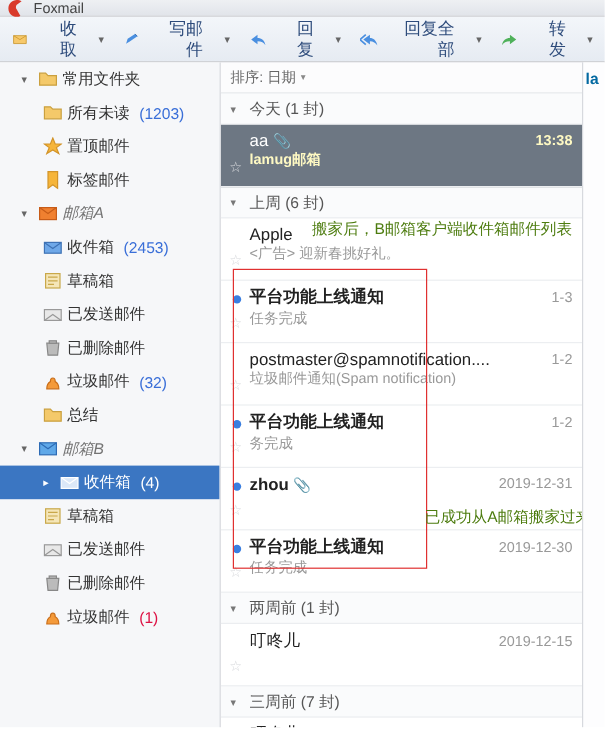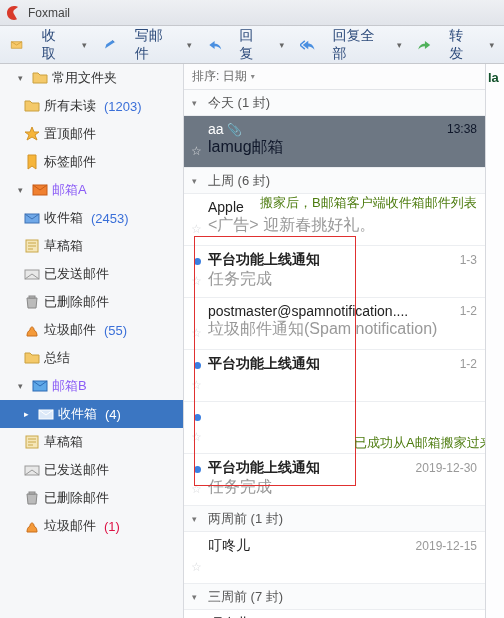--- a/index.html
+++ b/index.html
@@ -1,56 +1,56 @@
 <!DOCTYPE html>
 <html><head>
 <meta charset="utf-8">
 <style>
   * { box-sizing: border-box; margin: 0; padding: 0; font-family: "Microsoft YaHei", Arial, sans-serif; }
   body { width: 504px; height: 618px; overflow: hidden; background: #fff; font-size: 13px; color: #333; position: relative; }
-  .titlebar { height: 26px; background: linear-gradient(#eef0f3,#e1e4ea); display: flex; align-items: center; padding: 0 6px; gap: 6px; border-bottom: 1px solid #c6c8cd; }
+  .titlebar { height: 14px; background: linear-gradient(#eef0f3,#e1e4ea); display: flex; align-items: center; padding: 0 6px; gap: 6px; border-bottom: 1px solid #c6c8cd; }
   .titlebar .logo { width: 16px; height: 16px; }
   .titlebar .title { font-size: 12px; color: #444; }
   .toolbar { height: 38px; background: linear-gradient(#f3f6fa,#e6ebf2); display: flex; align-items: center; padding: 0 4px; gap: 4px; border-bottom: 1px solid #c6c8cd; }
-  .tbtn { display: flex; align-items: center; gap: 16px; padding: 3px 6px; border-radius: 3px; cursor: pointer; color: #2d4b7b; font-size: 14px; }
+  .tbtn { display: flex; align-items: center; gap: 16px; padding: 3px 6px; border-radius: 3px; cursor: pointer; color: #2d4b7b; font-size: 14px; text-align: right; }
   .tbtn svg { width: 20px; height: 16px; }
   .tbtn .dd { font-size: 9px; color: #666; margin-left: 2px; }
   .main { display: flex; height: calc(618px - 26px - 38px); }
   .sidebar { width: 184px; background: #f6f7f9; border-right: 1px solid #d7d9de; overflow-y: auto; }
   .node { display: flex; align-items: center; height: 28px; padding-left: 6px; gap: 4px; cursor: pointer; white-space: nowrap; }
   .node.level1 { padding-left: 18px; }
-  .node.level2 { padding-left: 24px; }
+  .node.level2 { padding-left: 36px; }
   .node.sel { background: #3b76c2; color: #fff; }
   .node .exp { width: 10px; font-size: 9px; color: #666; }
   .node .ic { width: 16px; height: 16px; }
   .node .lbl { font-size: 13px; }
   .node .cnt { color: #3a6fd8; margin-left: 4px; }
   .node .cnt.red { color: #d14; }
   .node.sel .cnt { color: #fff; }
-  .acct { color: #8b5cf6; font-weight: 500; font-size: 15px; }
+  .acct { color: #737373; font-weight: 500; font-size: 15px; font-style: italic; }
   .list { flex: 1; border-right: 1px solid #d7d9de; overflow: hidden; position: relative; }
   .sortbar { height: 26px; display: flex; align-items: center; padding: 0 8px; font-size: 12px; color: #666; border-bottom: 1px solid #e2e4e8; background: #fcfcfd; }
   .sortbar .dd { font-size: 8px; margin-left: 4px; color: #888; }
   .grphdr { height: 26px; display: flex; align-items: center; padding: 0 8px; gap: 6px; font-size: 13px; background: #fafbfc; border-bottom: 1px solid #ebedf0; color: #555; }
   .grphdr .exp { font-size: 9px; color: #777; width: 10px; }
   .msg { height: 52px; padding: 5px 8px 5px 24px; border-bottom: 1px solid #eceef1; position: relative; cursor: pointer; }
   .msg .dot { position: absolute; left: 10px; top: 12px; width: 7px; height: 7px; border-radius: 50%; background: #3a7ee0; }
   .msg .star { position: absolute; left: 7px; top: 28px; font-size: 12px; color: #d7d9dc; }
   .msg.sel { background: #6d7783; color: #fff; }
-  .msg.sel .sub, .msg.sel .date { color: #0f172a; }
+  .msg.sel .sub, .msg.sel .date { color: #fef9c3; font-weight: bold; }
   .msg .row1 { display: flex; justify-content: space-between; align-items: center; }
   .msg .from { font-size: 14px; color: #222; }
   .msg.unread .from { font-weight: 600; }
   .msg.sel .from { color: #fff; }
   .msg .date { font-size: 12px; color: #999; }
-  .msg .sub { font-size: 16px; color: #999; white-space: nowrap; overflow: hidden; text-overflow: ellipsis; }
+  .msg .sub { font-size: 12px; color: #999; white-space: nowrap; overflow: hidden; text-overflow: ellipsis; }
   .msg .clip { font-size: 12px; color: #888; margin-left: 4px; }
   .msg.sel .clip { color: #eee; }
   .preview { width: 18px; background: #fdfdfe; }
-  .pvlabel { font-size: 13px; color: #14532d; padding: 6px 2px; font-weight: 600; }
+  .pvlabel { font-size: 13px; color: #0369a1; padding: 6px 2px; font-weight: 600; }
   
   .anno-box { position: absolute; border: 1px solid #e03030; pointer-events: none; }
   .anno-text { position: absolute; color: #4d7c0f; font-size: 13px; pointer-events: none; white-space: nowrap; }
 </style>
 </head>
 <body>
 
 <div class="titlebar">
   <span class="logo">
     <svg viewBox="0 0 16 16">
@@ -167,21 +167,21 @@
             <path d="M3 4h10l-1 10H4z" fill="#bbb" stroke="#888"></path>
             <rect x="5" y="2" width="6" height="2" fill="#bbb" stroke="#888"></rect>
           </svg></span>
       <span class="lbl">已删除邮件</span>
     </div>
     <div class="node level2">
       <span class="ic"><svg viewBox="0 0 16 16">
             <path d="M3 14c0-3 1-5 3-6 0-2 1-3 2-3s2 1 2 3c2 1 3 3 3 6z" fill="#f49a3a" stroke="#c96e1a"></path>
           </svg></span>
       <span class="lbl">垃圾邮件</span>
-      <span class="cnt">(55)</span>
+      <span class="cnt">(32)</span>
     </div>
     <div class="node level2">
       <span class="ic"><svg viewBox="0 0 16 16">
             <path d="M1 3h5l2 2h7v8H1z" fill="#f4c96a" stroke="#caa03f"></path>
           </svg></span>
       <span class="lbl">总结</span>
     </div>
 
     <div class="node level1">
       <span class="exp">▾</span>
@@ -280,24 +280,29 @@
         </div>
       <div class="sub">垃圾邮件通知(Spam notification)</div>
     </div>
     <div class="msg unread">
       <span class="dot"></span>
         <span class="star">☆</span>
       <div class="row1">
           <span class="from">平台功能上线通知</span>
           <span class="date">1-2</span>
         </div>
+      <div class="sub">务完成</div>
     </div>
     <div class="msg unread">
       <span class="dot"></span>
         <span class="star">☆</span>
+      <div class="row1">
+          <span class="from"><span>zhou</span><span class="clip">📎</span></span>
+          <span class="date">2019-12-31</span>
+        </div>
       <div class="sub"></div>
     </div>
     <div class="msg unread">
       <span class="dot"></span>
         <span class="star">☆</span>
       <div class="row1">
           <span class="from">平台功能上线通知</span>
           <span class="date">2019-12-30</span>
         </div>
       <div class="sub">任务完成</div>

